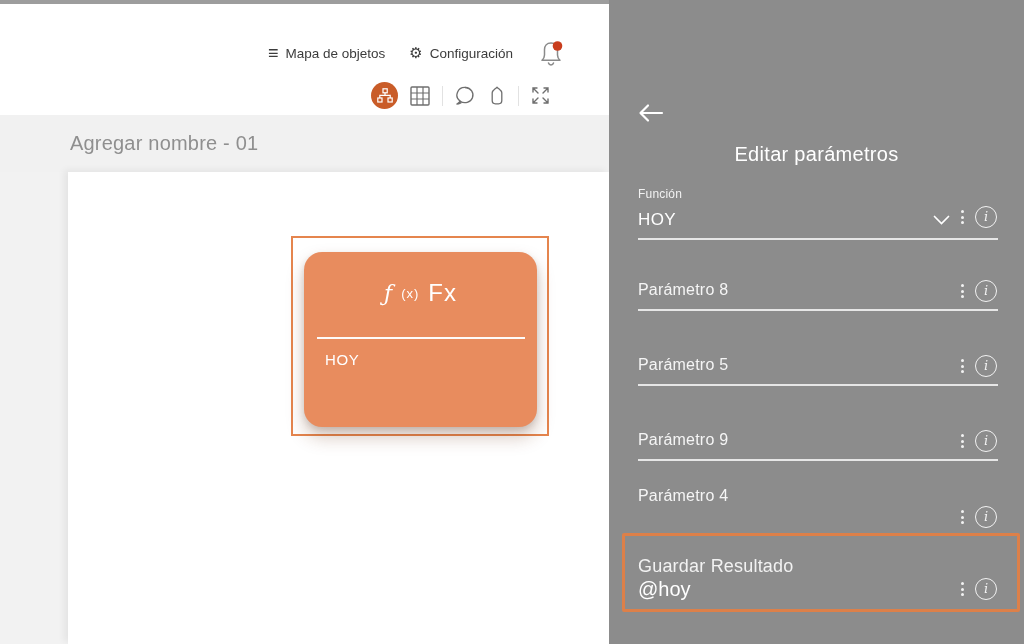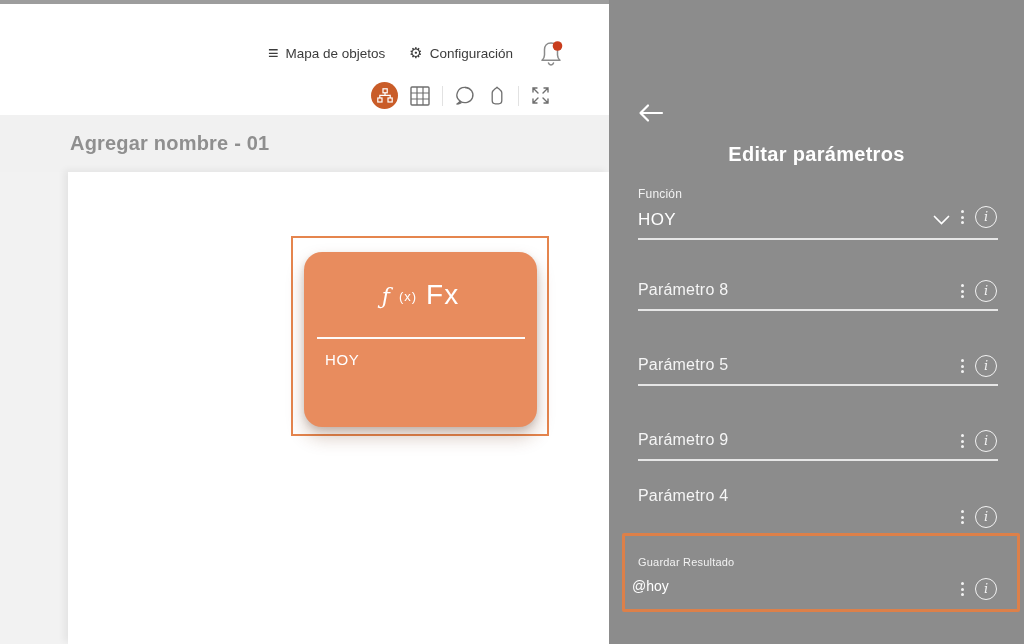--- a/index.html
+++ b/index.html
@@ -17,54 +17,54 @@
   .hamburger-glyph { font-size:18px; line-height:1; color:#3c3c3c; }
   .gear-glyph { font-size:15px; line-height:1; color:#3c3c3c; font-family:"DejaVu Sans",sans-serif; }
   .bell-wrap { position:relative; width:28px; height:30px; cursor:pointer; }
 
   .toolbar { position:absolute; left:371px; top:82px; display:flex; align-items:center; gap:12px; }
   .tool-btn { display:flex; align-items:center; justify-content:center; cursor:pointer; background:none; border:none; padding:0; }
   .tool-active { width:27px; height:27px; border-radius:50%; background:#c95c28; }
   .tool-divider { width:1px; height:20px; background:#e2e2e2; }
 
   .title-bar { position:absolute; left:0; top:115px; width:609px; height:57px; background:#f1f1f1; display:flex; align-items:center; padding-left:70px; }
-  .title-bar span { font-size:20px; color:#8f8f8f; letter-spacing:.2px;font-weight:bold; }
+  .title-bar span { font-size:20px; color:#8f8f8f; letter-spacing:.2px; }
 
   .canvas { position:absolute; left:68px; top:172px; width:541px; height:472px; background:#ffffff; box-shadow:-4px -2px 7px rgba(0,0,0,.06); }
 
   .selection-outline { position:absolute; left:223px; top:64px; width:258px; height:200px; border:2px solid #e5854e; }
   .fx-card { position:absolute; left:236px; top:80px; width:233px; height:175px; border-radius:18px; background:#e88c5e; color:#fff; box-shadow:0 10px 18px rgba(110,55,20,.28), 0 3px 6px rgba(0,0,0,.12); cursor:pointer; }
   .fx-head { position:absolute; top:27px; left:0; right:0; display:flex; justify-content:center; align-items:baseline; gap:9px; }
   .fx-script { font-family:"DejaVu Serif", serif; font-style:italic; font-size:22px; }
   .fx-args { font-size:13px; letter-spacing:1px; position:relative; top:-3px; }
-  .fx-label { font-size:28px; letter-spacing:1px; }
+  .fx-label { font-size:24px; letter-spacing:1px; }
   .fx-divider { position:absolute; top:85px; left:13px; right:12px; height:2px; background:rgba(255,255,255,.96); }
   .fx-name { position:absolute; top:99px; left:21px; font-size:15px; letter-spacing:.6px; }
 
   
   .panel { position:absolute; left:609px; top:0; width:415px; height:644px; background:#8c8c8c; color:#ffffff; }
   .back-btn { position:absolute; left:28px; top:101px; width:28px; height:24px; cursor:pointer; background:none; border:none; padding:0; }
-  .panel-title { position:absolute; left:0; top:143px; width:100%; text-align:center; font-size:20px; font-weight:700; letter-spacing:.3px; }
+  .panel-title { position:absolute; left:0; top:143px; width:100%; text-align:center; font-size:20px; font-weight:400; letter-spacing:.3px; }
 
   .f-label-sm { position:absolute; left:29px; font-size:12px; color:#f2f2f2; letter-spacing:.2px; }
   .f-value { position:absolute; left:29px; font-size:17px; letter-spacing:.4px; cursor:text; }
   .f-underline { position:absolute; left:29px; width:360px; height:2px; background:#e6e6e6; }
   .param-label { position:absolute; left:29px; font-size:16px; color:#f5f5f5; letter-spacing:.2px; cursor:text; }
 
   .chevron-btn { position:absolute; left:324px; top:213px; width:18px; height:14px; cursor:pointer; background:none; border:none; padding:0; }
 
   .row-icons { position:absolute; left:350px; height:24px; display:flex; align-items:center; gap:9px; }
   .dots { display:flex; flex-direction:column; gap:2.5px; padding:3px 2px; cursor:pointer; }
   .dots i { width:3px; height:3px; border-radius:50%; background:#f2f2f2; }
   .info-circle { width:22px; height:22px; border:1.5px solid #f2f2f2; border-radius:50%; display:flex; align-items:center; justify-content:center; cursor:pointer; }
   .info-circle span { font-family:"DejaVu Serif", serif; font-style:italic; font-size:13px; color:#f2f2f2; position:relative; top:-0.5px; }
 
   .result-box { position:absolute; left:13px; top:533px; width:398px; height:79px; border:3px solid #dd8049; border-radius:2px; }
-  .result-label { position:absolute; left:13px; top:20px; font-size:11px; color:#f2f2f2; letter-spacing:.2px; }
-  .result-value { position:absolute; left:7px; top:42px; font-size:14px; cursor:text; }
+  .result-label { position:absolute; left:13px; top:20px; font-size:18px; color:#f2f2f2; letter-spacing:.2px; }
+  .result-value { position:absolute; left:13px; top:42px; font-size:20px; cursor:text; }
   .result-icons { position:absolute; left:334px; top:42px; display:flex; align-items:center; gap:9px; }
 
   svg { display:block; }
 </style>
 </head>
 <body>
 
 <div id="app">
 
   <div class="left-region">

